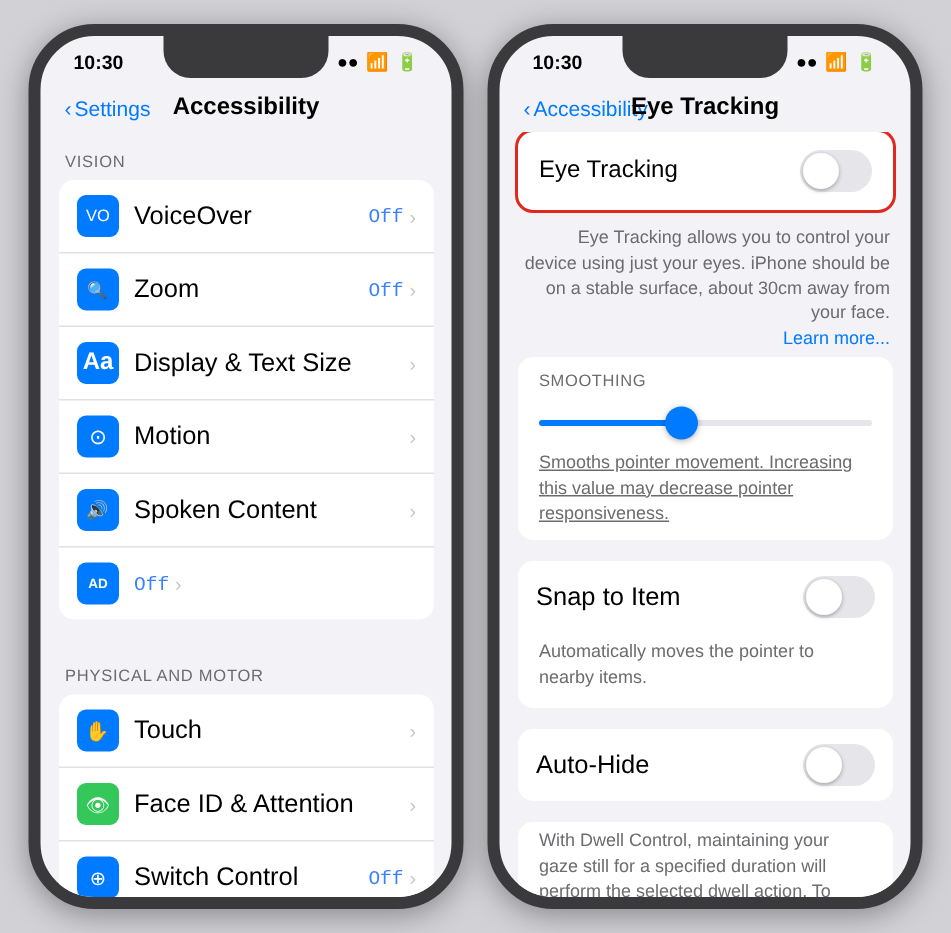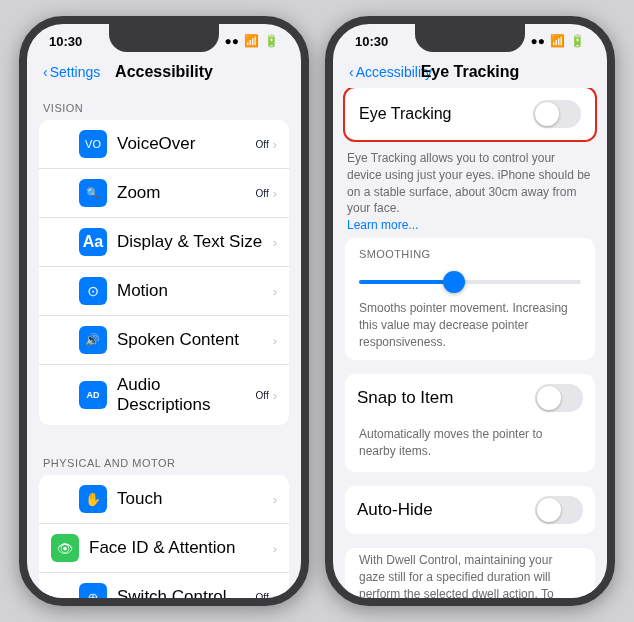--- a/index.html
+++ b/index.html
@@ -129,23 +129,24 @@
       flex-shrink: 0;
       font-size: 14px;
       color: #fff;
     }
     .row-label {
       flex: 1;
       font-size: 17px;
       color: #000;
     }
     .row-value {
-      font-size: 10px;
-      color: #0f172a;
+      font-size: 13px;
+      color: #3b82f6;
       margin-right: 4px;
+      font-family: Liberation Mono, monospace;
     }
     .row-chevron {
       color: #c7c7cc;
       font-size: 13px;
     }
 
     
     .detail-panel .settings-group {
       margin: 0 12px 14px;
     }
@@ -226,24 +227,25 @@
       background: #007aff;
       box-shadow: 0 1px 4px rgba(0,0,0,0.3);
       position: absolute;
       top: -9px; left: 38%;
     }
     .slider-desc {
       font-size: 12px;
       color: #6c6c70;
       padding: 4px 14px 10px;
       line-height: 1.4;
-    }
-
-    
-    .ic-blue { background: #007aff; margin-left: 28px; }
+      text-decoration: underline;
+    }
+
+    
+    .ic-blue { background: #007aff; }
     .ic-green { background: #34c759; }
   </style>
 </head>
 <body>
 
 <div class="phone">
   <div class="status-bar">
     <span>10:30</span>
     <div class="status-icons">
       <span>●●</span>
@@ -286,21 +288,20 @@
         <span class="row-label">Motion</span>
         <span class="row-chevron">›</span>
       </div>
       <div class="settings-row">
         <div class="row-icon ic-blue" style="font-size:12px;">🔊</div>
         <span class="row-label">Spoken Content</span>
         <span class="row-chevron">›</span>
       </div>
       <div class="settings-row">
         <div class="row-icon ic-blue" style="font-size:9px;font-weight:700;">AD</div>
-        <span class="row-label">Audio Descriptions</span>
         <span class="row-value">Off</span>
         <span class="row-chevron">›</span>
       </div>
     </div>
 
     <div class="section-header">PHYSICAL AND MOTOR</div>
     <div class="settings-group">
       <div class="settings-row">
         <div class="row-icon ic-blue" style="font-size:13px;">✋</div>
         <span class="row-label">Touch</span>
@@ -343,21 +344,21 @@
 
   <div class="scroll-area">
 
     <div style="margin: 0 12px 0; outline: 2.5px solid #e0291c; border-radius: 10px; background:#fff; margin-bottom: 2px;">
       <div class="toggle-row">
         <span class="toggle-label">Eye Tracking</span>
         <div class="toggle"></div>
       </div>
     </div>
 
-    <div style="padding: 8px 14px 4px; font-size:12px; color:#6c6c70; line-height:1.4;">
+    <div style="padding: 8px 14px 4px; font-size:12px; color:#6c6c70; line-height:1.4;text-align:right;">
       <span>Eye Tracking allows you to control your device using just your eyes. iPhone should be on a stable surface, about 30cm away from your face.</span>
       <br>
       <a class="learn-more" href="#">Learn more...</a>
     </div>
 
     <div class="settings-group">
       <div class="slider-section-label">SMOOTHING</div>
       <div class="slider-container">
         <div class="slider-track">
           <div class="slider-fill"></div>

